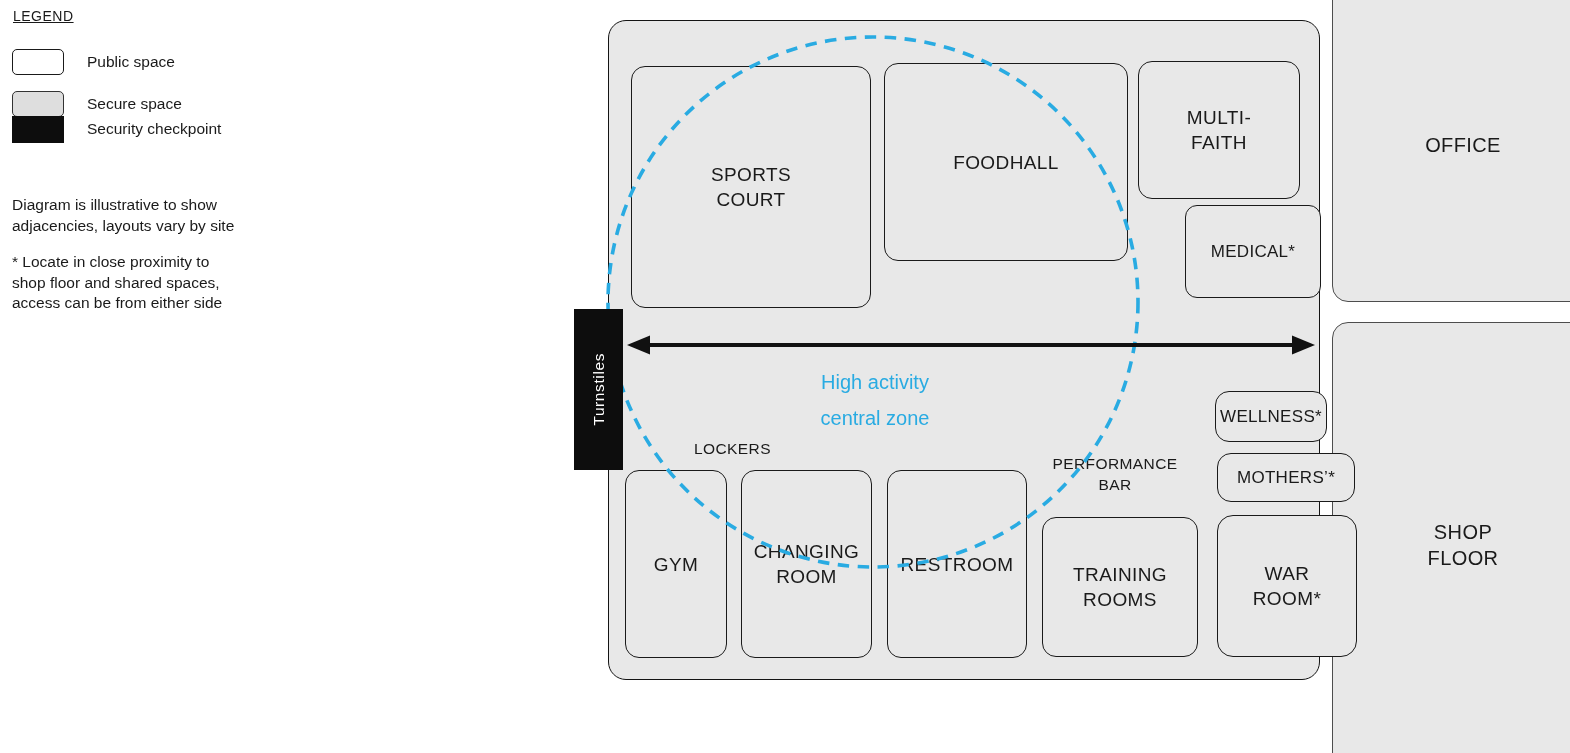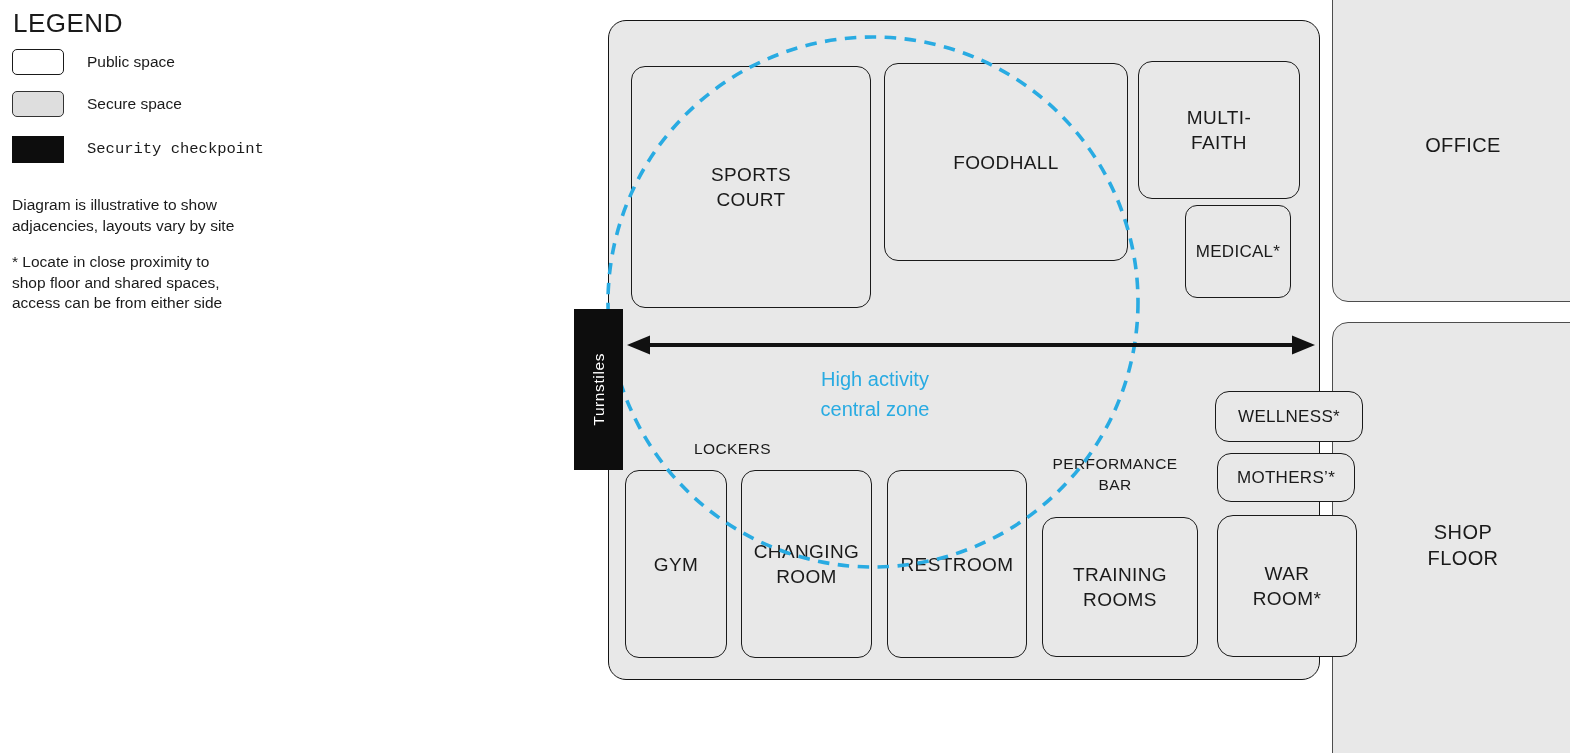--- a/index.html
+++ b/index.html
@@ -7,21 +7,21 @@
     position:relative;
     width:1570px;height:753px;
     overflow:hidden;
     background:#ffffff;
     font-family:"Liberation Sans","DejaVu Sans",sans-serif;
     color:#1a1a1a;
   }
   .abs{position:absolute;}
   .multiline{white-space:pre-line;}
   
-  .legend-title{left:13px;top:8px;font-size:26px;letter-spacing:.5px;}
+  .legend-title{left:13px;top:8px;font-size:14px;letter-spacing:.5px;text-decoration:underline;}
   .legend-row{left:12px;width:320px;height:26px;display:flex;align-items:center;}
   .swatch{width:50px;height:24px;border:1.5px solid #1a1a1a;border-radius:5px;flex:0 0 auto;}
   .swatch.public{background:#ffffff;}
   .swatch.secure{background:#dedede;border-color:#333;}
   .swatch.checkpoint{background:#0d0d0d;border-color:#0d0d0d;border-radius:0;height:25px;}
   .legend-label{margin-left:23px;font-size:15.5px;}
   .note{left:12px;width:300px;font-size:15.5px;line-height:20.5px;}
   
   .area{box-sizing:border-box;display:flex;align-items:center;justify-content:center;
         text-align:center;}
@@ -41,38 +41,38 @@
   .floatlabel{font-size:15.5px;line-height:21px;letter-spacing:.4px;}
   
   .turnstiles{left:574px;top:309px;width:49px;height:161px;background:#0d0d0d;
         display:flex;align-items:center;justify-content:center;}
   .turnstiles span{
         writing-mode:vertical-rl;transform:rotate(180deg);
         color:#fff;font-size:15.5px;letter-spacing:.6px;}
   
   #overlay{left:0;top:0;pointer-events:none;}
   .zone-text{left:775px;top:364px;width:200px;text-align:center;
-        color:#29abe2;font-size:20px;line-height:30px;font-weight:500;}
+        color:#29abe2;font-size:20px;line-height:36px;font-weight:500;}
 </style>
 </head>
 <body>
 
 <div id="canvas">
 
   <div class="abs legend-title">LEGEND</div>
 
   <div class="abs legend-row" style="top:49px;">
     <div class="swatch public"></div>
     <div class="legend-label">Public space</div>
   </div>
   <div class="abs legend-row" style="top:91px;text-align:center;">
     <div class="swatch secure"></div>
     <div class="legend-label">Secure space</div>
   </div>
-  <div class="abs legend-row" style="top:136px;font-family:Liberation Mono, monospace;">
+  <div class="abs legend-row" style="top:116px;">
     <div class="swatch checkpoint"></div>
     <div class="legend-label">Security checkpoint</div>
   </div>
 
   <div class="abs note multiline" style="top:195px;">Diagram is illustrative to show
 adjacencies, layouts vary by site</div>
   <div class="abs note multiline" style="top:252px;">* Locate in close proximity to
 shop floor and shared spaces,
 access can be from either side</div>
 
@@ -92,21 +92,21 @@
     <span class="multiline">SPORTS
 COURT</span>
   </div>
   <div class="abs room" style="left:884px;top:63px;width:244px;height:198px;">
     <span class="multiline">FOODHALL</span>
   </div>
   <div class="abs room" style="left:1138px;top:61px;width:162px;height:138px;">
     <span class="multiline">MULTI-
 FAITH</span>
   </div>
-  <div class="abs room small" style="left:1185px;top:205px;width:106px;height:93px;border-radius:12px;">
+  <div class="abs room small" style="left:1185px;top:205px;width:136px;height:93px;border-radius:12px;">
     <span>MEDICAL*</span>
   </div>
 
   <div class="abs room" style="left:625px;top:470px;width:102px;height:188px;">
     <span>GYM</span>
   </div>
   <div class="abs room" style="left:741px;top:470px;width:131px;height:188px;">
     <span class="multiline">CHANGING
 ROOM</span>
   </div>
@@ -115,21 +115,21 @@
   </div>
   <div class="abs room" style="left:1042px;top:517px;width:156px;height:140px;">
     <span class="multiline">TRAINING
 ROOMS</span>
   </div>
 
   <div class="abs room" style="left:1217px;top:515px;width:140px;height:142px;border-radius:16px;">
     <span class="multiline">WAR
 ROOM*</span>
   </div>
-  <div class="abs room small" style="left:1215px;top:391px;width:148px;height:51px;">
+  <div class="abs room small" style="left:1215px;top:391px;width:112px;height:51px;">
     <span>WELLNESS*</span>
   </div>
   <div class="abs room small" style="left:1217px;top:453px;width:138px;height:49px;">
     <span>MOTHERS’*</span>
   </div>
 
   <div class="abs floatlabel" style="left:694px;top:438px;">LOCKERS</div>
   <div class="abs floatlabel multiline" style="left:1040px;top:453px;width:150px;text-align:center;">PERFORMANCE
 BAR</div>
 

